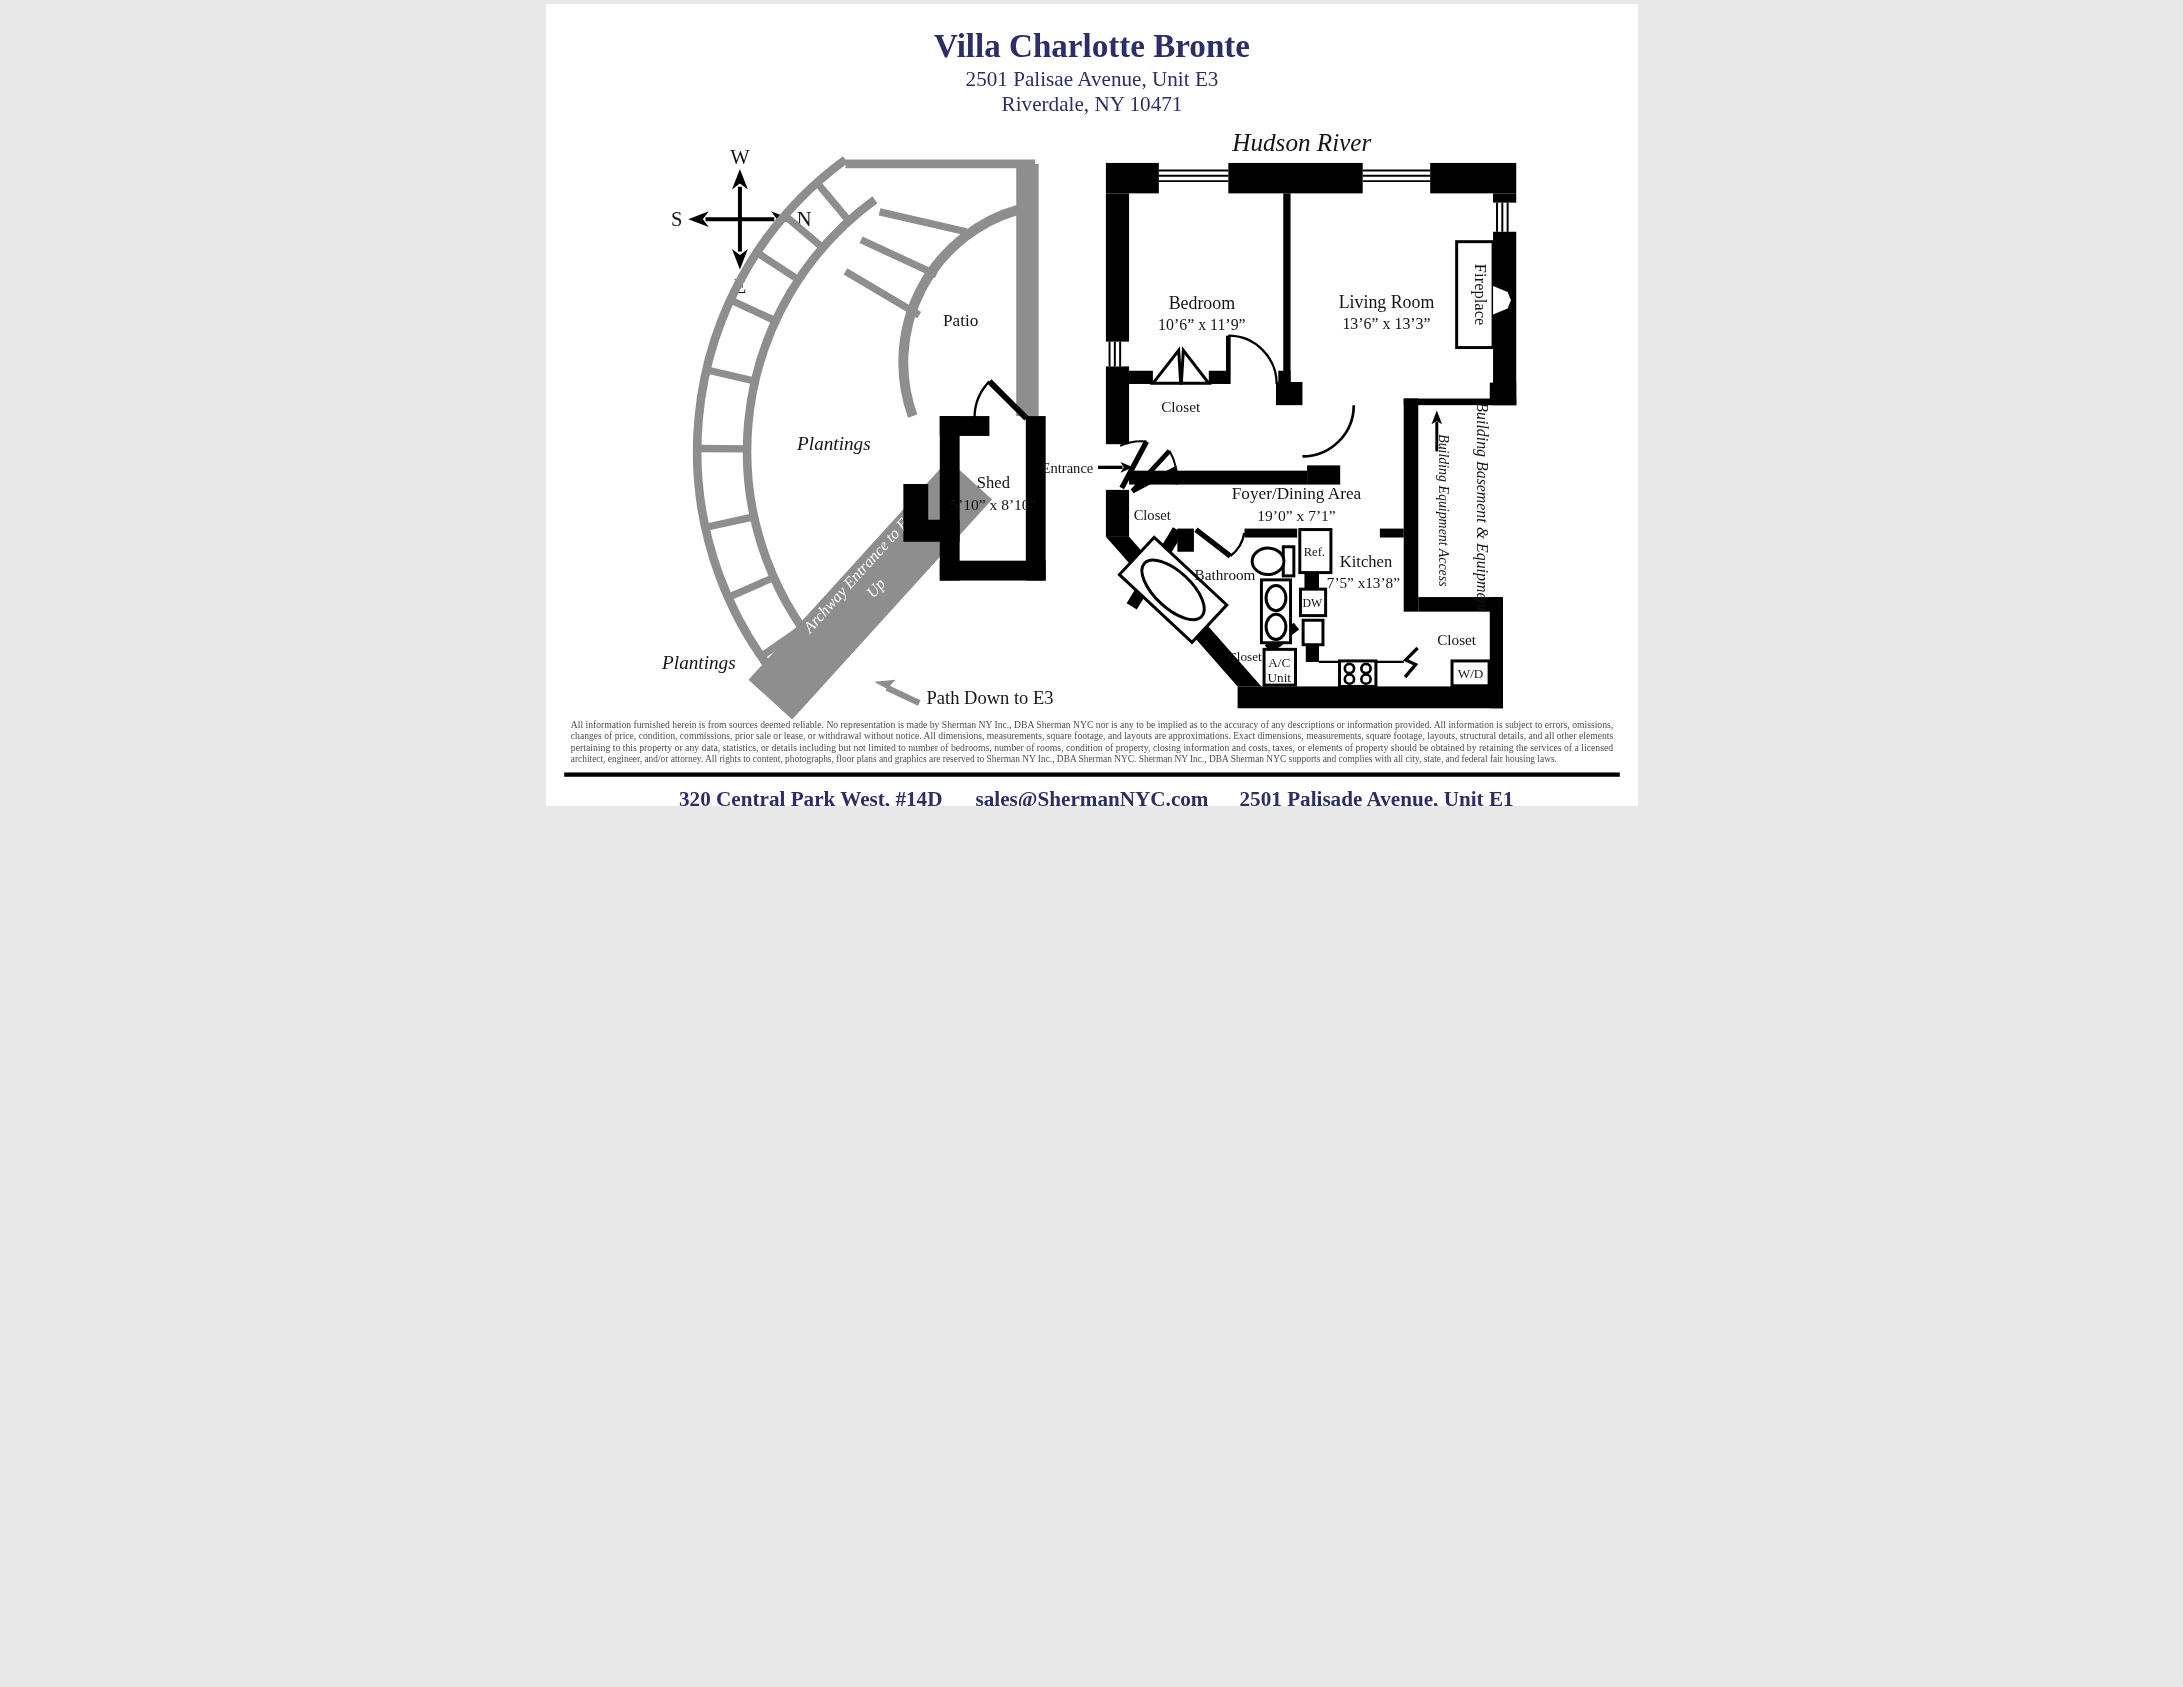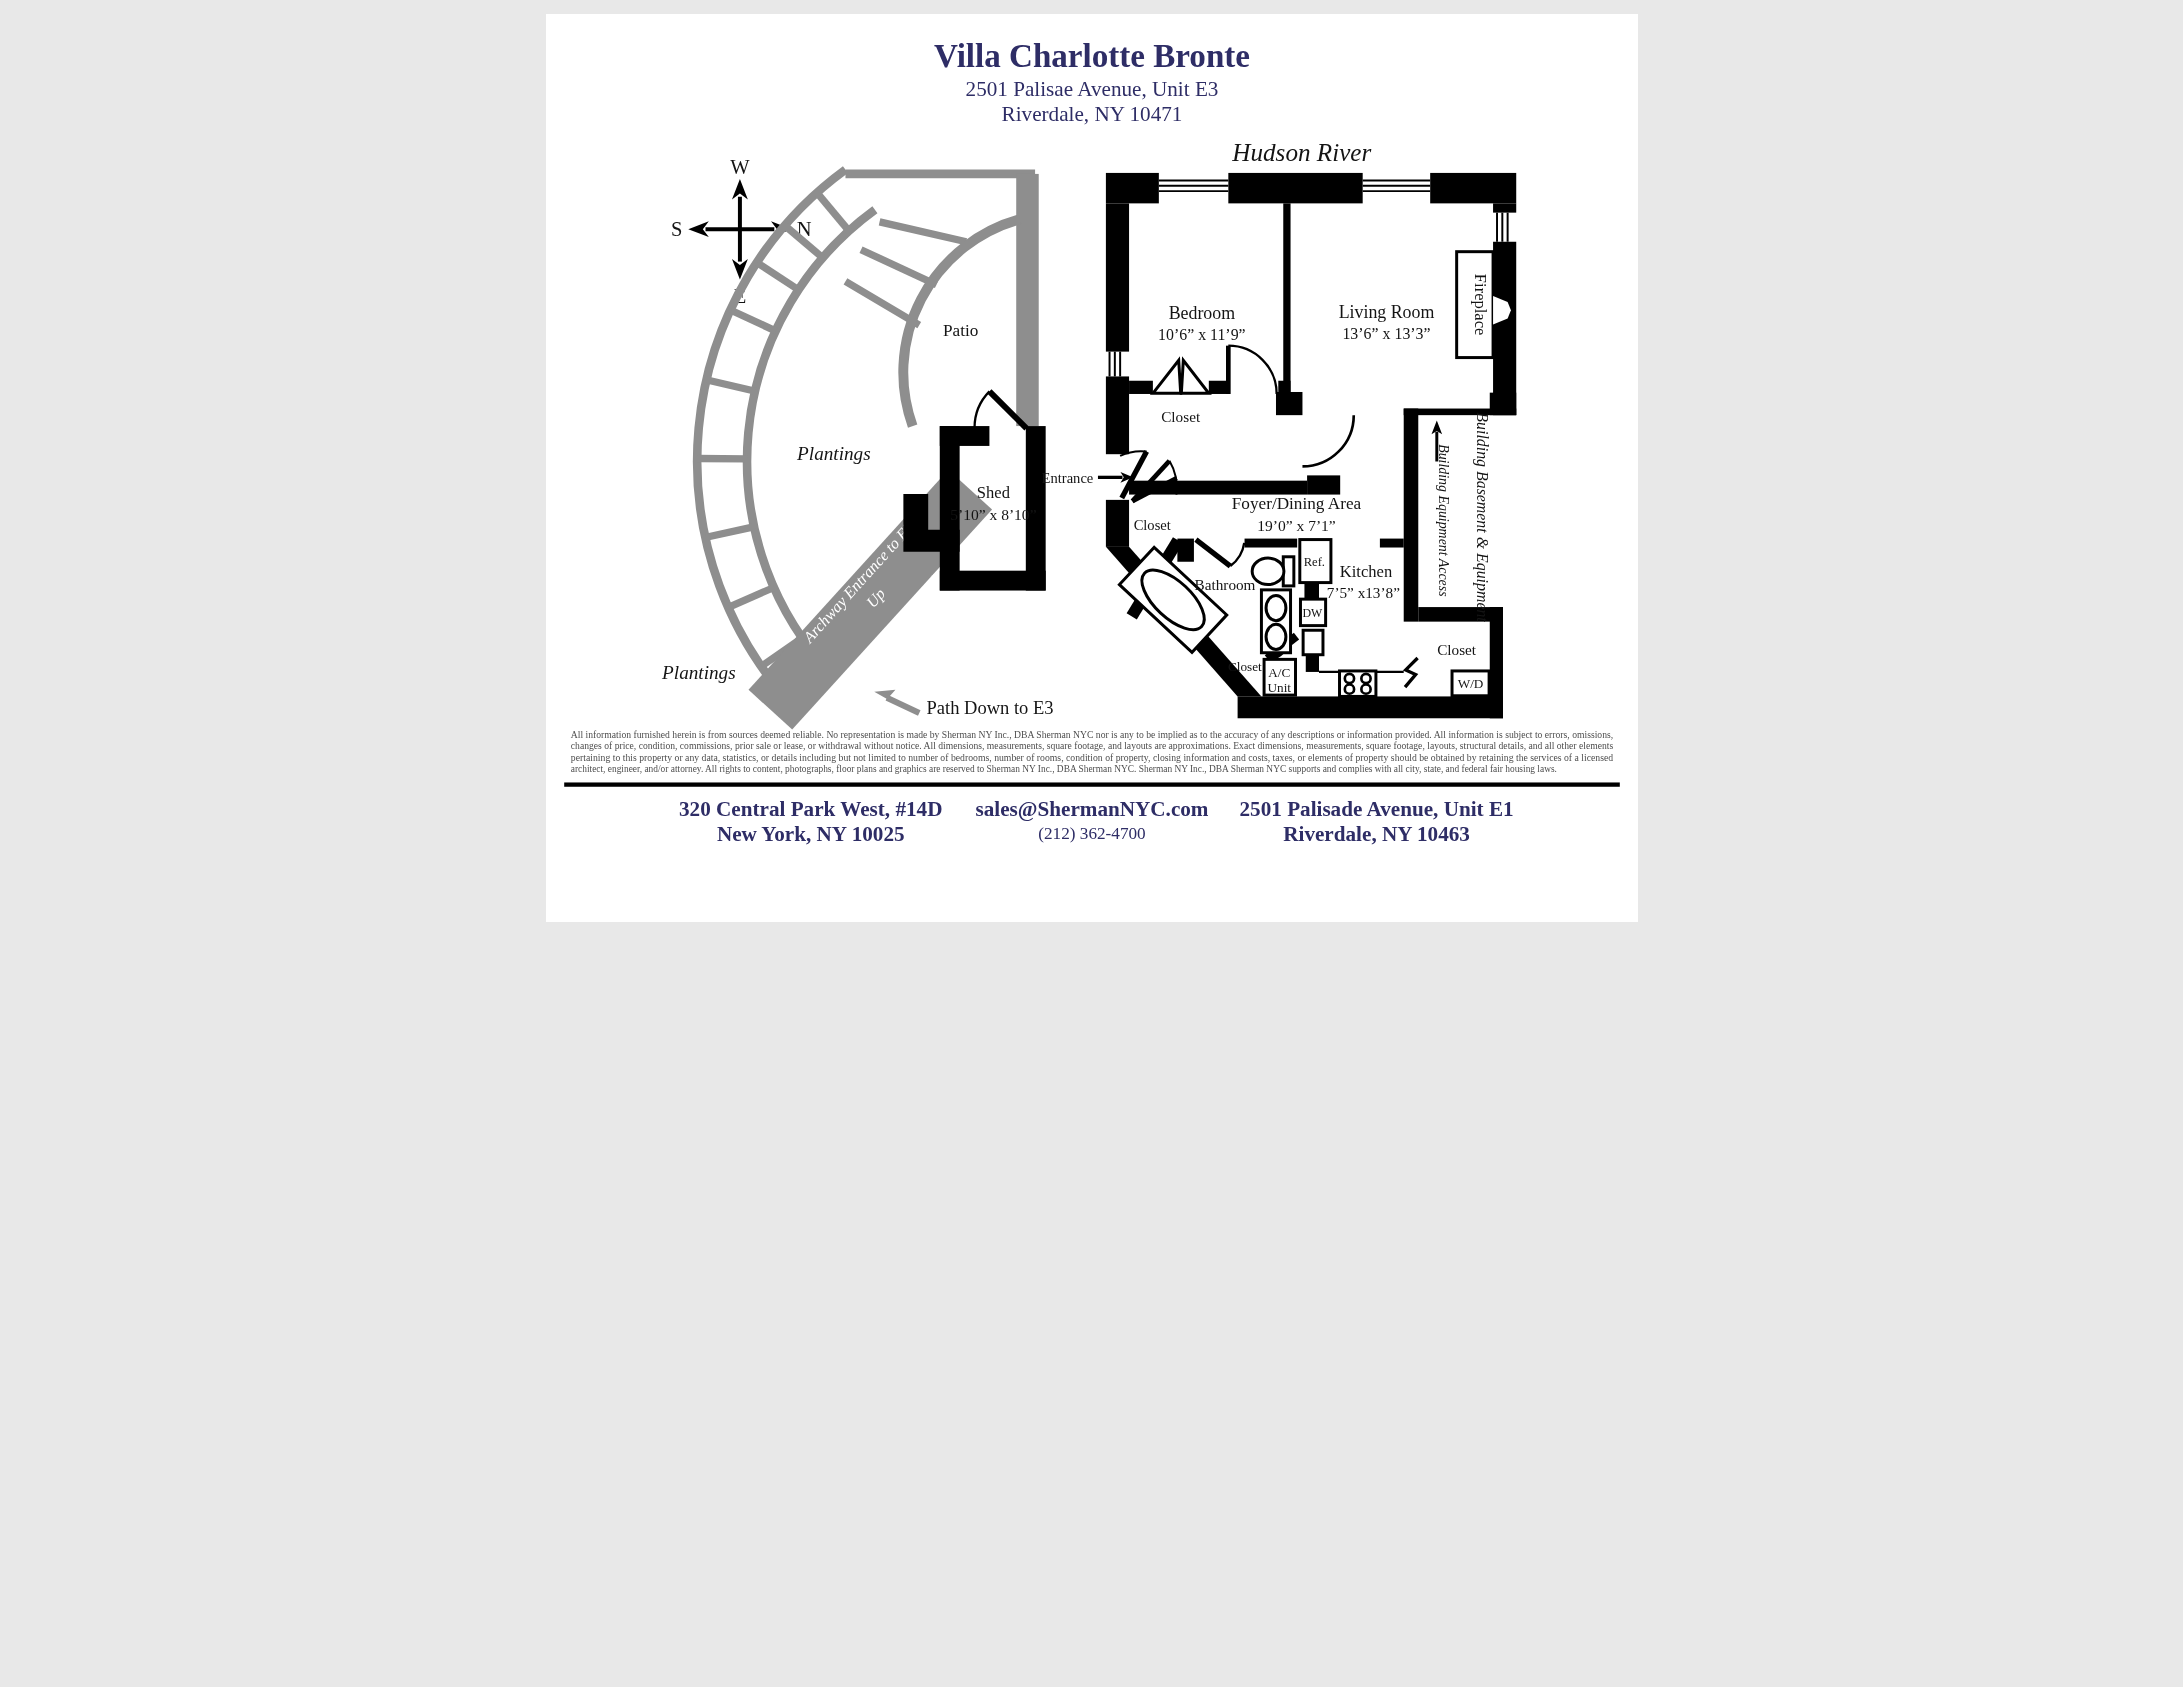--- a/index.html
+++ b/index.html
@@ -1,19 +1,19 @@
 <!DOCTYPE html>
 <html style="font-size:10.6px"><head>
 <meta charset="utf-8">
 <style>
   html,body{margin:0;padding:0;background:#e8e8e8;}
   .page{
     position:relative;
-    width:1092px;height:908px;
-    margin:14px auto;
+    width:1092px;height:802px;
+    margin:4px auto;
     background:#ffffff;
     font-family:"Liberation Serif","DejaVu Serif",serif;
     overflow:hidden;
   }
   svg{display:block;width:1092px;height:844px;}
   svg text{font-family:"Liberation Serif","DejaVu Serif",serif;}
   .t-navy{fill:#2e2d66;}
   .t-black{fill:#141414;}
   .t-gray{fill:#4d4d4d;}
   .t-white{fill:#ffffff;}

